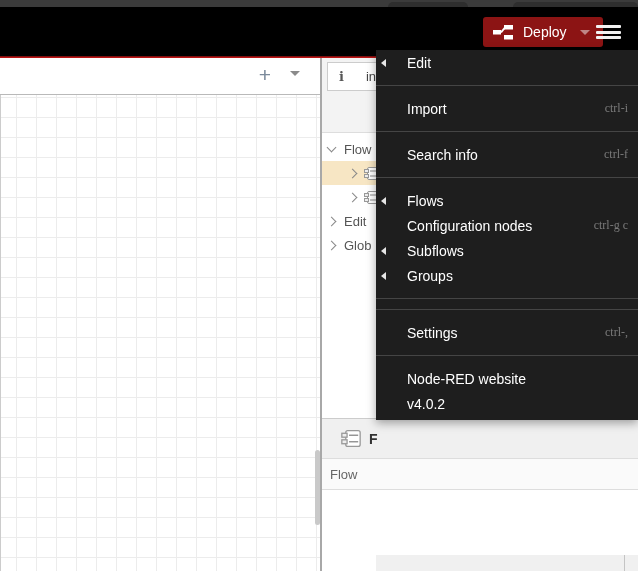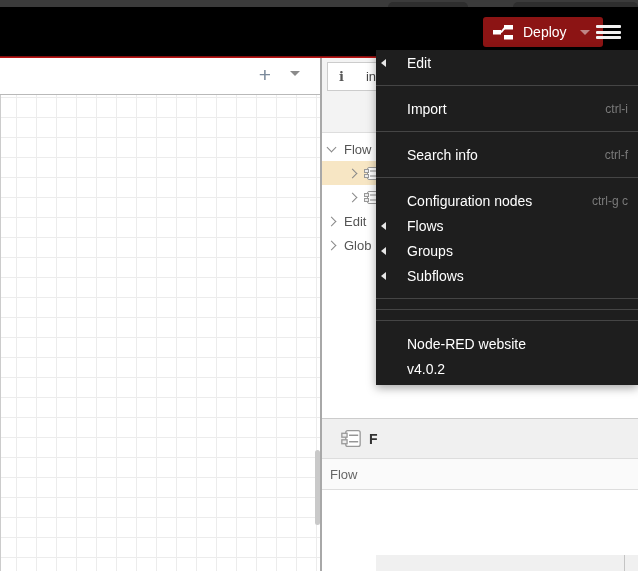--- a/index.html
+++ b/index.html
@@ -71,21 +71,21 @@
               display:flex;align-items:center;}
   .detail-row-label{font-size:13px;color:#666;margin-left:8px;}
 
   
   .menu{position:absolute;left:376px;top:50px;width:262px;background:#1e1e1e;
         padding:0 0 4px 0;z-index:20;box-shadow:0 3px 9px rgba(0,0,0,0.35);}
   .mi{height:25px;display:flex;align-items:center;position:relative;
       padding-left:31px;padding-right:10px;cursor:pointer;}
   .mi.hl{background:#373737;}
   .ml{font-size:14px;color:#fff;white-space:nowrap;}
-  .sc{margin-left:auto;font-family:Liberation Sans, sans-serif;font-size:12px;color:#7a7a7a;
+  .sc{margin-left:auto;font-family:Liberation Serif, serif;font-size:12px;color:#7a7a7a;
       white-space:nowrap;}
   .tri{position:absolute;left:5px;top:50%;transform:translateY(-50%);width:0;height:0;
        border-top:4px solid transparent;border-bottom:4px solid transparent;
        border-right:5px solid #e6e6e6;}
   .msep{border-top:1px solid #454545;margin:10px 0;height:0;}
 
   .under-menu{position:absolute;left:376px;top:555px;width:262px;height:16px;background:#f0f0f0;z-index:15;}
   .under-line{position:absolute;left:248px;top:0;width:1px;height:16px;background:#c4c4c4;}
 </style>
 </head>
@@ -197,37 +197,41 @@
       <span class="ml">Import</span>
       <span class="sc">ctrl-i</span>
     </div>
     <div class="msep"></div>
     <div class="mi">
       <span class="ml">Search info</span>
       <span class="sc">ctrl-f</span>
     </div>
     <div class="msep"></div>
     <div class="mi">
+      <span class="tri"></span>
+      <span class="ml">Flows</span>
+    </div>
+    <div class="mi">
       <span class="ml">Configuration nodes</span>
       <span class="sc">ctrl-g c</span>
     </div>
     <div class="mi">
       <span class="tri"></span>
-      <span class="ml">Flows</span>
+      <span class="ml">Subflows</span>
     </div>
     <div class="mi">
       <span class="tri"></span>
       <span class="ml">Groups</span>
     </div>
-    <div class="mi">
-      <span class="tri"></span>
-      <span class="ml">Subflows</span>
-    </div>
-    <div class="msep"></div>
-    <div class="msep"></div>
+    <div class="msep"></div>
+    <div class="msep"></div>
+    <div class="mi">
+      <span class="ml">Settings</span>
+      <span class="sc">ctrl-,</span>
+    </div>
     <div class="msep"></div>
     <div class="mi">
       <span class="ml">Node-RED website</span>
     </div>
     <div class="mi">
       <span class="ml">v4.0.2</span>
     </div>
   </div>
 
   <div class="under-menu">

